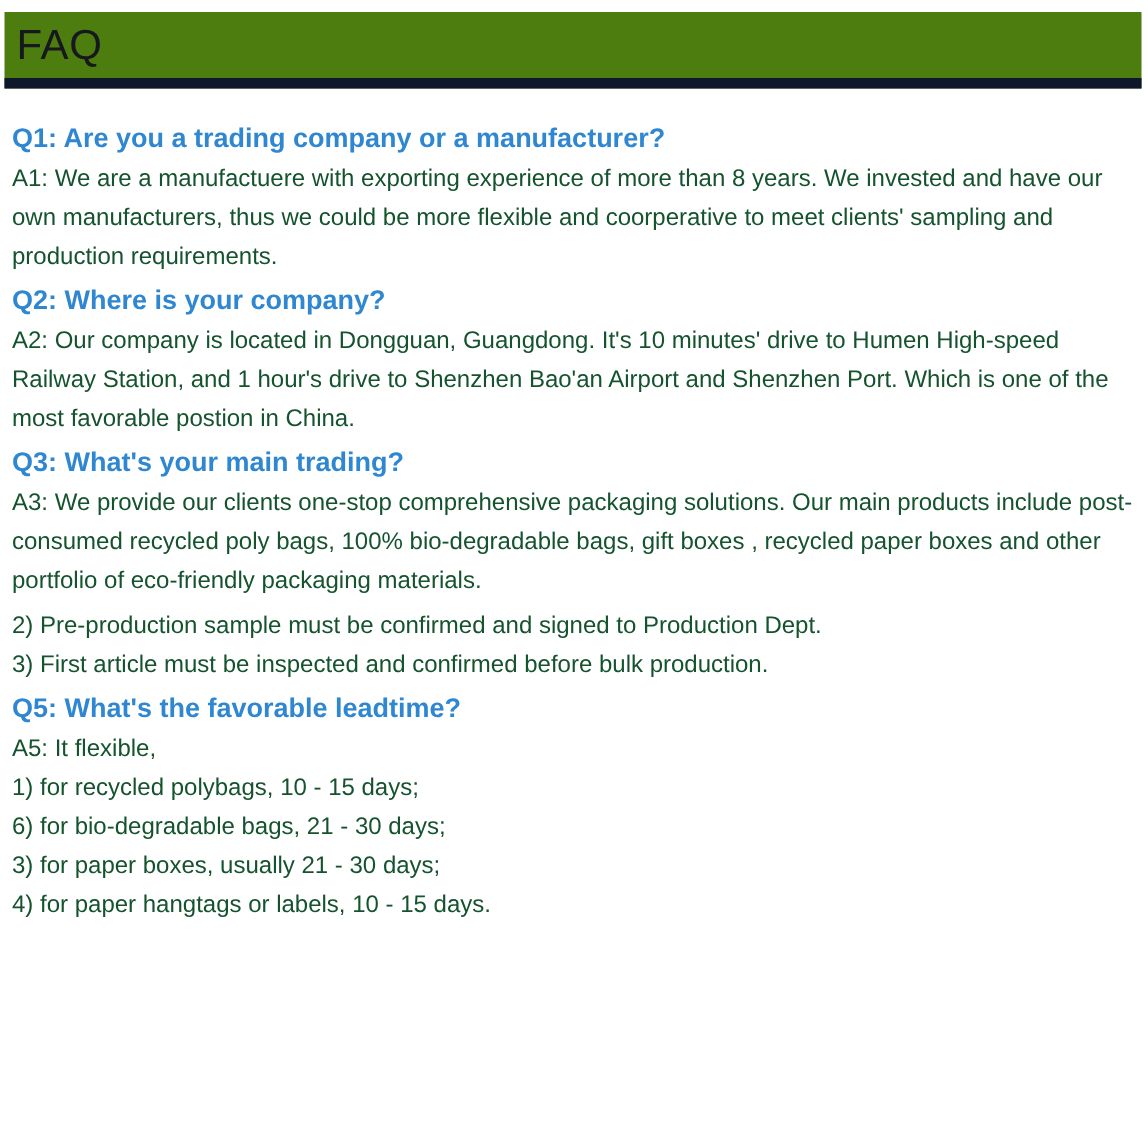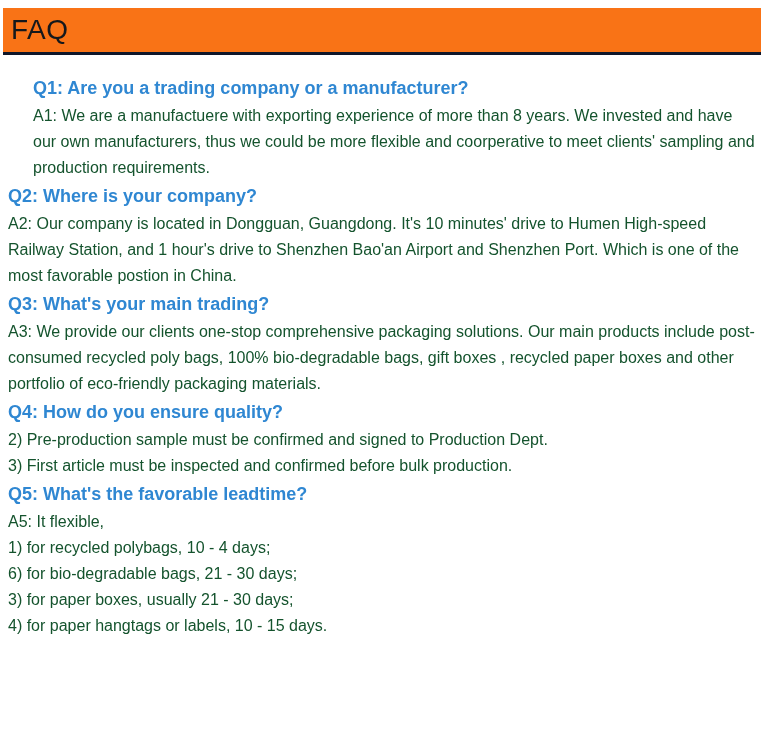--- a/index.html
+++ b/index.html
@@ -11,43 +11,42 @@
   .page {
     width: 765px;
     height: 748px;
     overflow: hidden;
     background: #ffffff;
     box-sizing: border-box;
   }
   .faq-header {
     margin: 8px 4px 0 3px;
     height: 44px;
-    background: #f97316;
-    border-bottom: 3px solid #0f172a;
+    background: #4d7c0f;
+    border-bottom: 7px solid #0f172a;
     display: flex;
     align-items: center;
     padding-left: 8px;
     box-sizing: content-box;
   }
   .faq-title {
     font-size: 28px;
     font-weight: 400;
     color: #15181c;
     letter-spacing: 0.5px;
     line-height: 1;
   }
   .faq-main {
     padding: 22px 8px 0 8px;
   }
   .faq-item {
     margin-top: 4px;
   }
   .faq-item.first {
     margin-top: 0;
-    margin-left: 25px;
   }
   .faq-question {
     margin: 0 0 4px 0;
     font-size: 18px;
     line-height: 22px;
     font-weight: 700;
     color: #2f87d2;
   }
   .faq-answer-line {
     margin: 0;
@@ -76,28 +75,27 @@
       <h3 class="faq-question">Q2: Where is your company?</h3>
       <p class="faq-answer-line">A2: Our company is located in Dongguan, Guangdong. It's 10 minutes' drive to Humen High-speed Railway Station, and 1 hour's drive to Shenzhen Bao'an Airport and Shenzhen Port. Which is one of the most favorable postion in China.</p>
     </section>
 
     <section class="faq-item">
       <h3 class="faq-question">Q3: What's your main trading?</h3>
       <p class="faq-answer-line">A3: We provide our clients one-stop comprehensive packaging solutions. Our main products include post-consumed recycled poly bags, 100% bio-degradable bags, gift boxes , recycled paper boxes and other portfolio of eco-friendly packaging materials.</p>
     </section>
 
     <section class="faq-item">
-      <h3 class="faq-question">Q4: How do you ensure quality?</h3>
       <p class="faq-answer-line">2) Pre-production sample must be confirmed and signed to Production Dept.</p>
       <p class="faq-answer-line">3) First article must be inspected and confirmed before bulk production.</p>
     </section>
 
     <section class="faq-item">
       <h3 class="faq-question">Q5: What's the favorable leadtime?</h3>
       <p class="faq-answer-line">A5: It flexible,</p>
-      <p class="faq-answer-line">1) for recycled polybags, 10 - 4 days;</p>
+      <p class="faq-answer-line">1) for recycled polybags, 10 - 15 days;</p>
       <p class="faq-answer-line">6) for bio-degradable bags, 21 - 30 days;</p>
       <p class="faq-answer-line">3) for paper boxes, usually 21 - 30 days;</p>
       <p class="faq-answer-line">4) for paper hangtags or labels, 10 - 15 days.</p>
     </section>
 
   </main>
 </div>
 
 </body></html>

